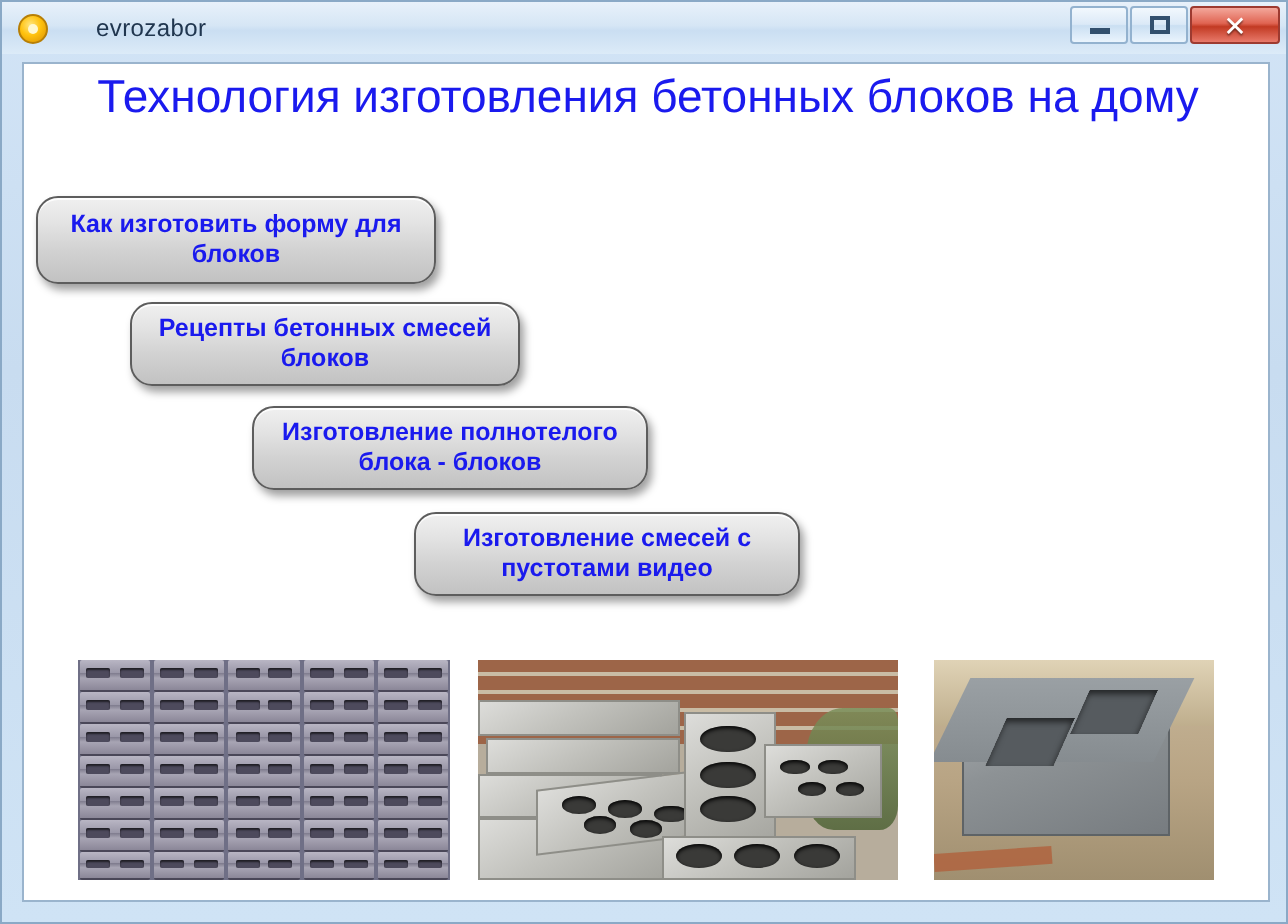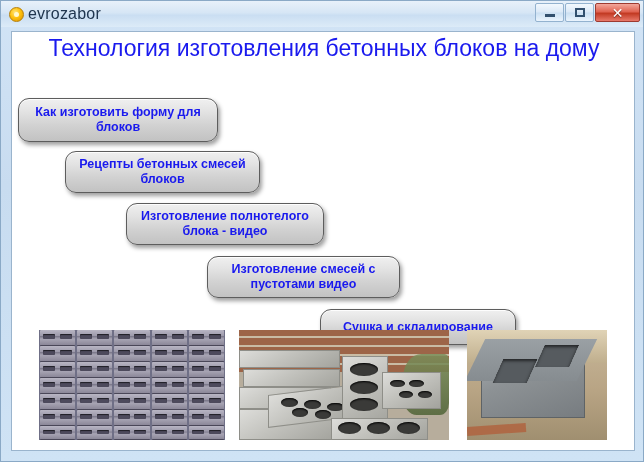--- a/index.html
+++ b/index.html
@@ -20,21 +20,21 @@
     display:flex;align-items:center;
   }
   .app-icon{
     width:15px;height:15px;margin-left:8px;border-radius:50%;
     background:radial-gradient(circle at 40% 35%,#ffe680 0%,#ffc20e 45%,#d98f00 100%);
     border:1px solid #b77f06;box-sizing:border-box;
     display:flex;align-items:center;justify-content:center;
   }
   .app-icon i{display:block;width:5px;height:5px;border-radius:50%;background:#fff8d0;}
   .app-title{
-    margin-left:4px;font-size:16px;color:#20364f;letter-spacing:.2px;
+    margin-left:24px;font-size:12px;color:#20364f;letter-spacing:.2px;
   }
   .win-controls{position:absolute;right:3px;top:2px;display:flex;align-items:flex-start;}
   .wbtn{
     width:29px;height:19px;box-sizing:border-box;margin-left:1px;
     border:1px solid #93b2cf;border-radius:2px;
     background:linear-gradient(180deg,#f2f8fd 0%,#dbe9f7 48%,#cadff2 52%,#eaf4fd 100%);
     display:flex;align-items:center;justify-content:center;
   }
   .wbtn.close{
     width:45px;border:1px solid #9d3a30;border-radius:2px;
@@ -140,26 +140,25 @@
     <div class="page-title">Технология изготовления бетонных блоков на дому</div>
 
 
     <div class="step-btn" style="left:6px;top:66px;width:200px;height:44px;">Как изготовить форму для
 блоков</div>
 
     <div class="step-btn" style="left:53px;top:119px;width:195px;height:42px;">Рецепты бетонных смесей
 блоков</div>
 
     <div class="step-btn" style="left:114px;top:171px;width:198px;height:42px;">Изготовление  полнотелого
-блока - видео</div>
+блока - блоков</div>
 
     <div class="step-btn" style="left:195px;top:224px;width:193px;height:42px;">Изготовление смесей с
 пустотами видео</div>
 
-    <div class="step-btn" style="left:308px;top:277px;width:196px;height:36px;">Сушка и складирование</div>
 
     <div class="photo p1" style="left:27px;top:298px;width:186px;height:110px;">
       <div class="rowz" style="top:0;height:16px;">
         <div class="blk"></div>
           <div class="blk"></div>
           <div class="blk"></div>
           <div class="blk"></div>
           <div class="blk"></div>
       </div>
       <div class="rowz" style="top:16px;height:16px;">

